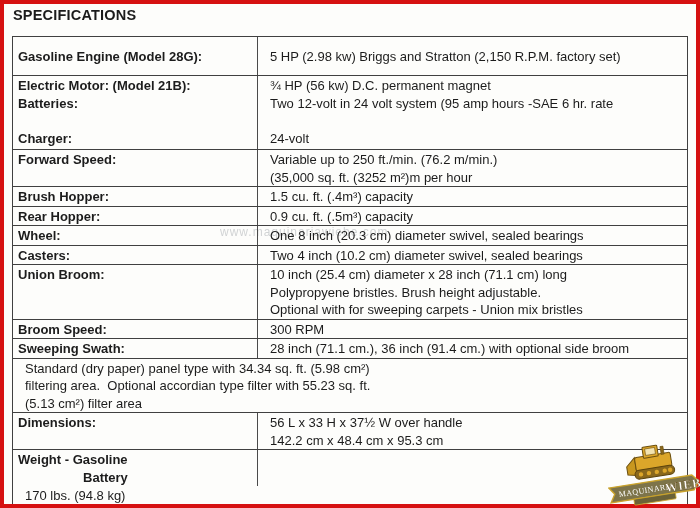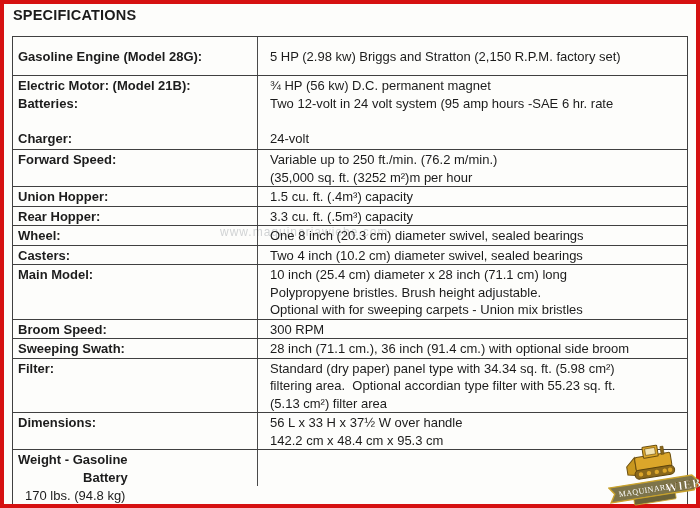--- a/index.html
+++ b/index.html
@@ -91,53 +91,53 @@
         <div class="cell label-cell">
           <div class="line">Forward Speed:</div>
         </div>
         <div class="cell value-cell">
           <div class="line">Variable up to 250 ft./min. (76.2 m/min.)</div>
           <div class="line">(35,000 sq. ft. (3252 m²)m per hour</div>
         </div>
       </div>
       <div class="trow">
         <div class="cell label-cell">
-          <div class="line">Union Hopper:</div>
+          <div class="line">Brush Hopper:</div>
         </div>
         <div class="cell value-cell">
           <div class="line">1.5 cu. ft. (.4m³) capacity</div>
         </div>
       </div>
       <div class="trow">
         <div class="cell label-cell">
           <div class="line">Rear Hopper:</div>
         </div>
         <div class="cell value-cell">
-          <div class="line">3.3 cu. ft. (.5m³) capacity</div>
+          <div class="line">0.9 cu. ft. (.5m³) capacity</div>
         </div>
       </div>
       <div class="trow">
         <div class="cell label-cell">
           <div class="line">Wheel:</div>
         </div>
         <div class="cell value-cell">
           <div class="line">One 8 inch (20.3 cm) diameter swivel, sealed bearings</div>
         </div>
       </div>
       <div class="trow">
         <div class="cell label-cell">
           <div class="line">Casters:</div>
         </div>
         <div class="cell value-cell">
           <div class="line">Two 4 inch (10.2 cm) diameter swivel, sealed bearings</div>
         </div>
       </div>
       <div class="trow">
         <div class="cell label-cell">
-          <div class="line">Main Model:</div>
+          <div class="line">Union Broom:</div>
         </div>
         <div class="cell value-cell">
           <div class="line">10 inch (25.4 cm) diameter x 28 inch (71.1 cm) long</div>
           <div class="line">Polypropyene bristles. Brush height adjustable.</div>
           <div class="line">Optional with for sweeping carpets - Union mix bristles</div>
         </div>
       </div>
       <div class="trow">
         <div class="cell label-cell">
           <div class="line">Broom Speed:</div>
@@ -148,23 +148,20 @@
       </div>
       <div class="trow">
         <div class="cell label-cell">
           <div class="line">Sweeping Swath:</div>
         </div>
         <div class="cell value-cell">
           <div class="line">28 inch (71.1 cm.), 36 inch (91.4 cm.) with optional side broom</div>
         </div>
       </div>
       <div class="trow">
-        <div class="cell label-cell">
-          <div class="line">Filter:</div>
-        </div>
         <div class="cell value-cell">
           <div class="line">Standard (dry paper) panel type with 34.34 sq. ft. (5.98 cm²)</div>
           <div class="line">filtering area.  Optional accordian type filter with 55.23 sq. ft.</div>
           <div class="line">(5.13 cm²) filter area</div>
         </div>
       </div>
       <div class="trow">
         <div class="cell label-cell">
           <div class="line">Dimensions:</div>
         </div>

